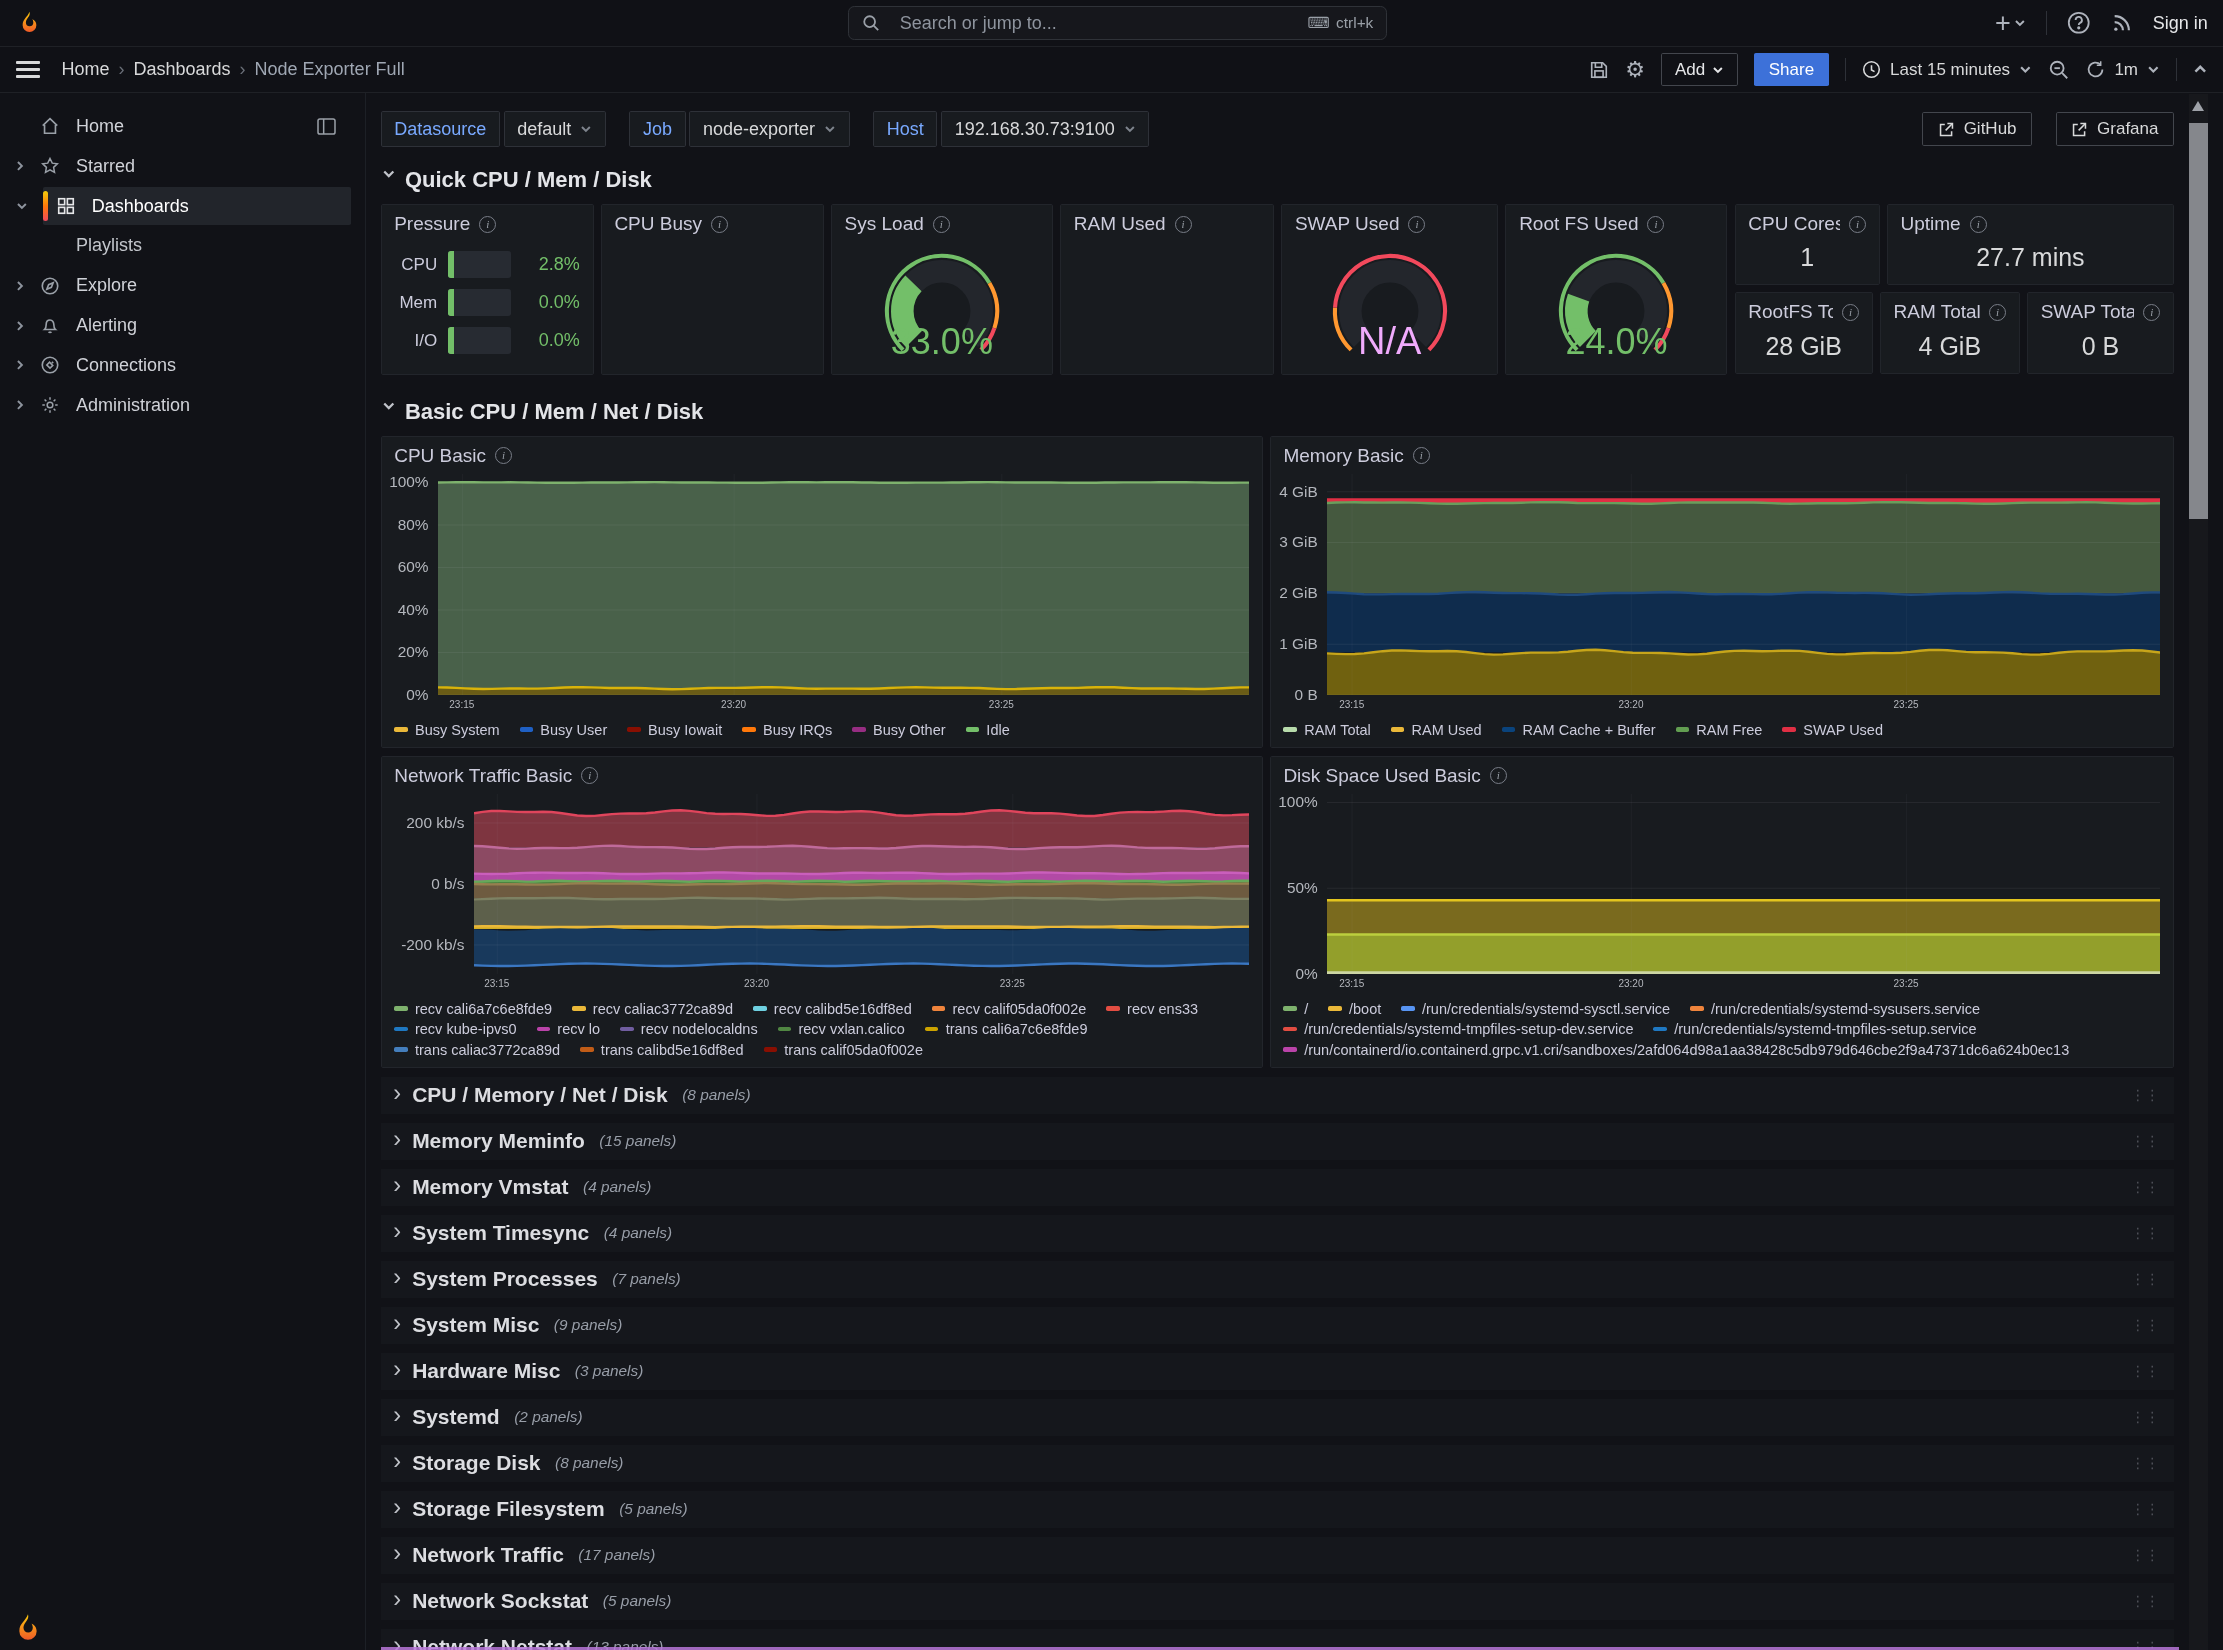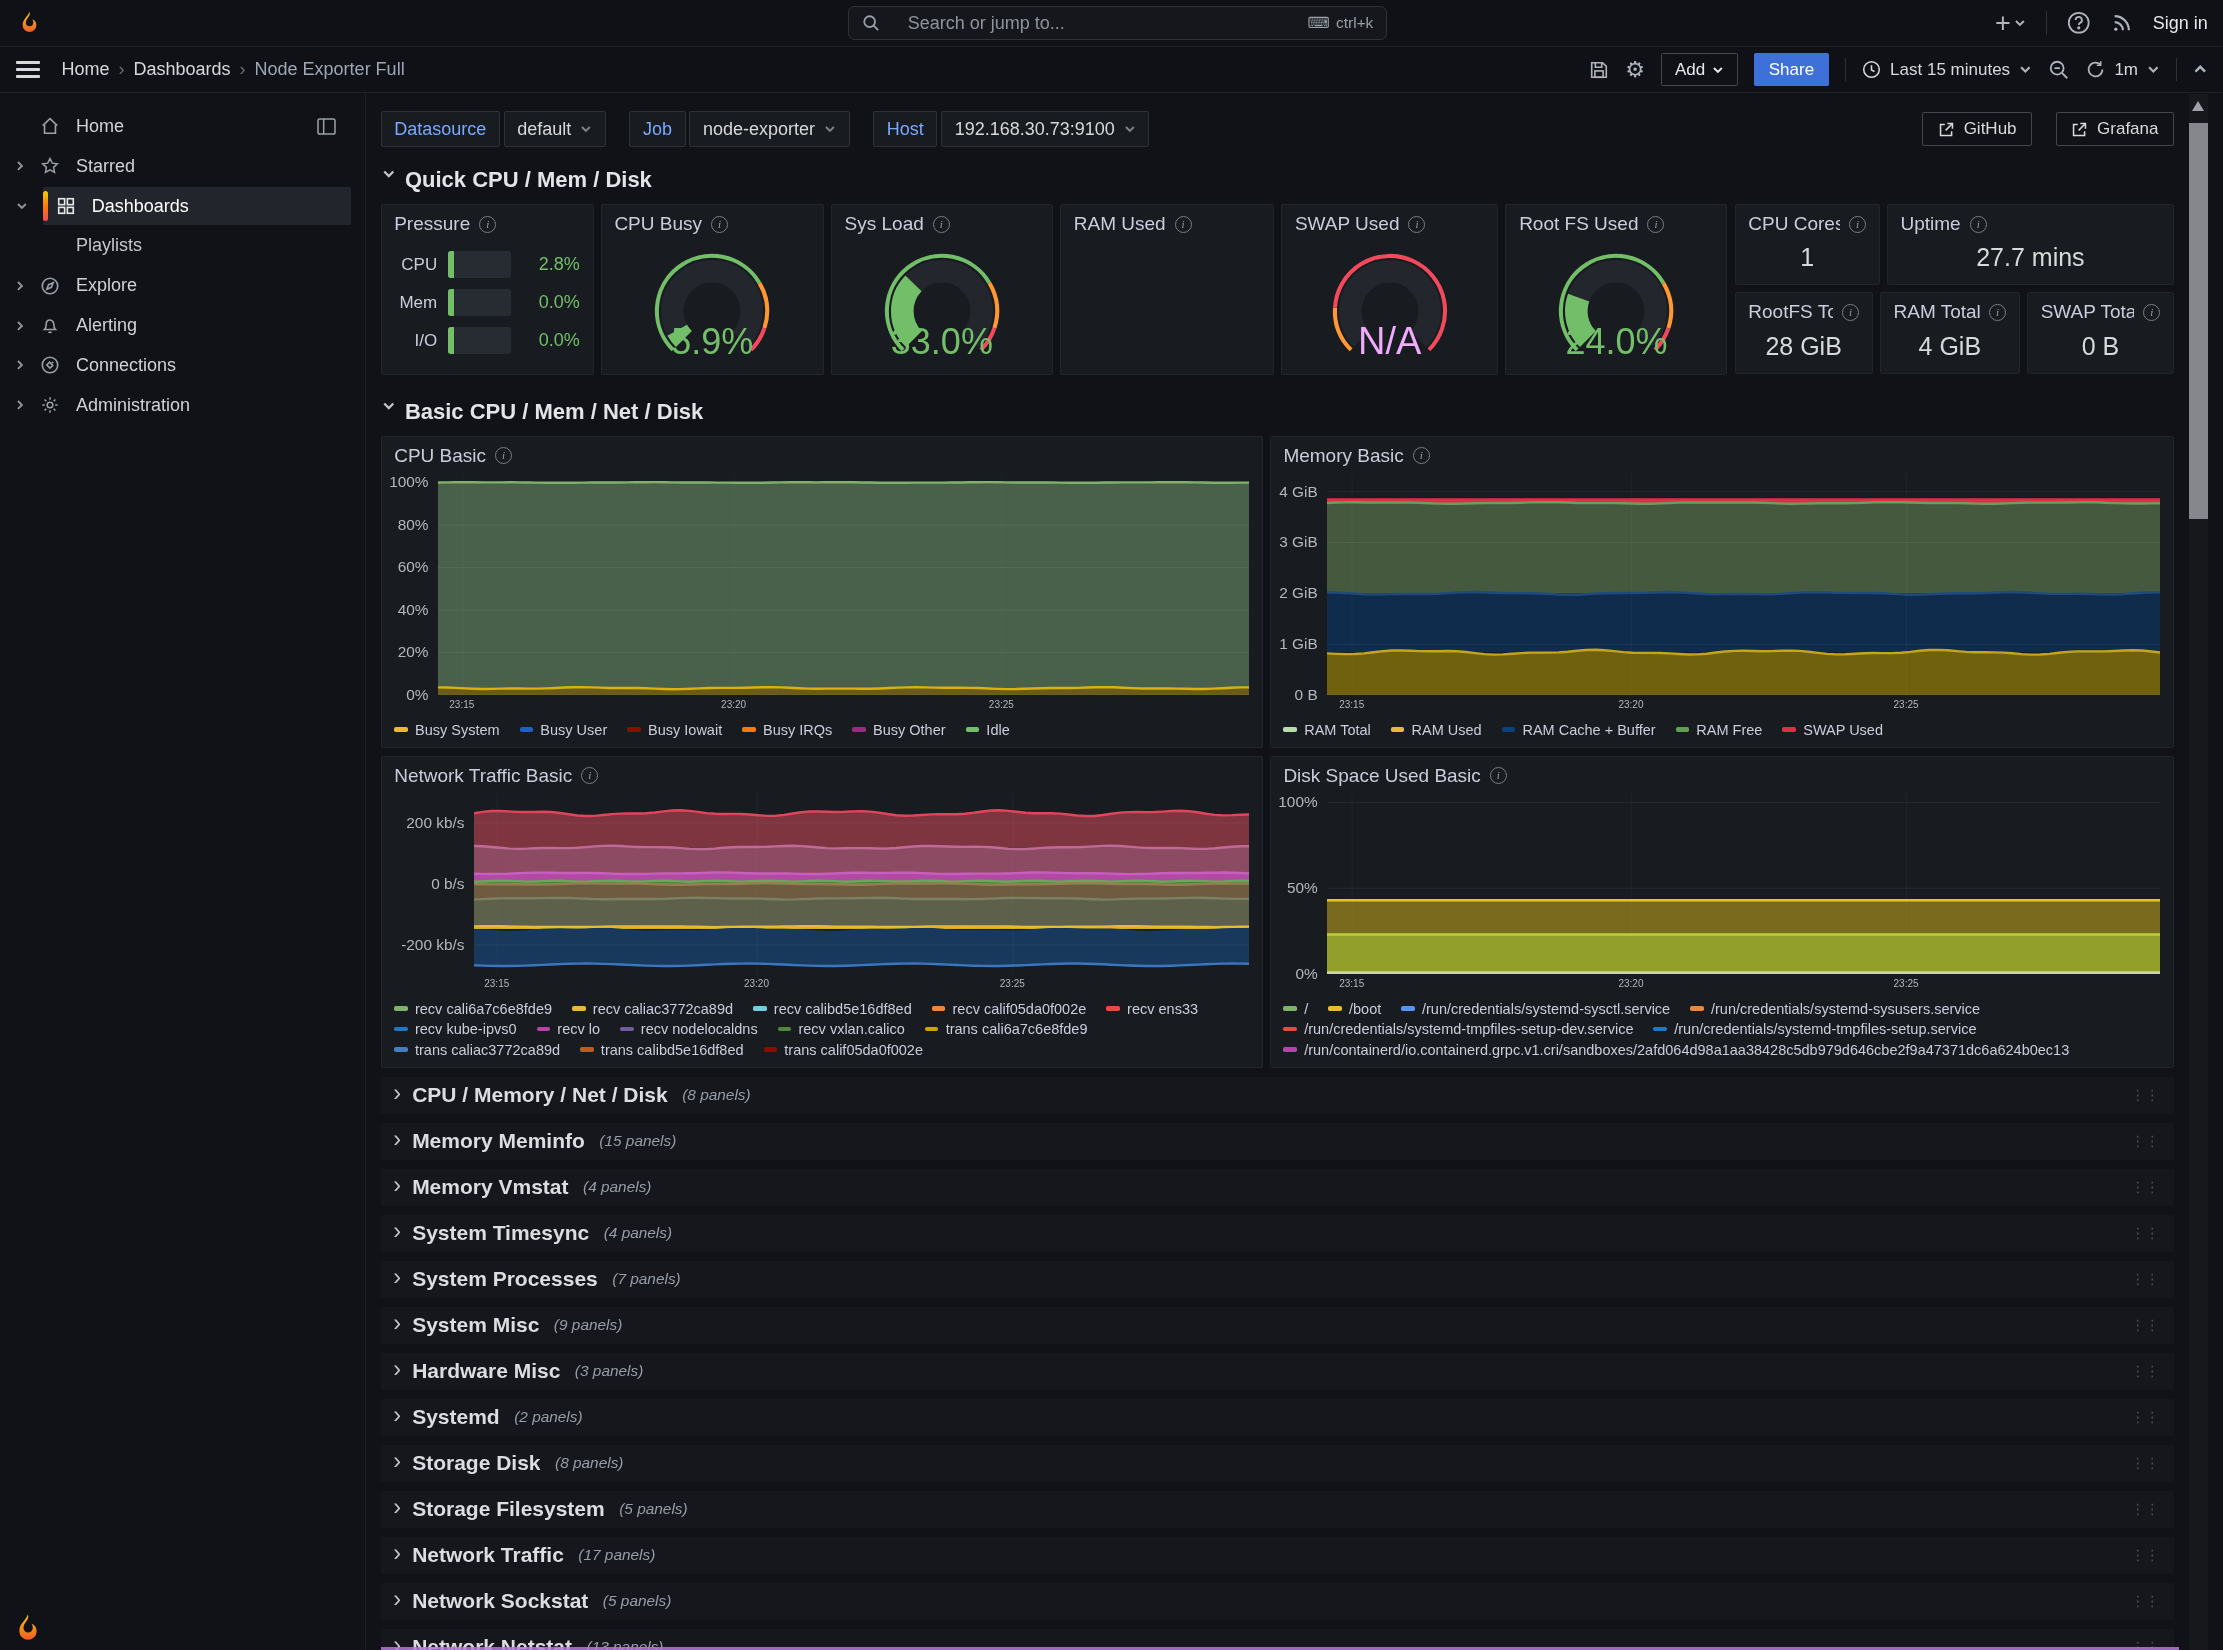--- a/index.html
+++ b/index.html
@@ -7,21 +7,21 @@
     --text:#ccccdc; --dim:#9fa7b3; --green:#73bf69; --blue:#3d71d9; --link:#79a9ff;
   }
   *{box-sizing:border-box}
   html,body{margin:0;padding:0;width:2224px;height:1650px;overflow:hidden;
     background:var(--bg);color:var(--text);font-family:"Liberation Sans",sans-serif;position:relative}
   svg{display:block}
   
   .topbar{height:47px;display:flex;align-items:center;padding:0 16.3px;border-bottom:0.9px solid var(--border);position:relative;background:#101116}
   .logo{width:27px;height:27px;flex:0 0 auto}
   .searchbox{position:absolute;left:848px;top:6.3px;width:539px;height:34px;background:#16171c;
-    border:0.9px solid #2f3238;border-radius:6.3px;display:flex;align-items:center;padding:0 12.7px;gap:26px}
+    border:0.9px solid #2f3238;border-radius:6.3px;display:flex;align-items:center;padding:0 12.7px;gap:18px}
   .searchbox input{flex:1;background:transparent;border:0;outline:none;color:var(--text);font-size:18px;font-family:"Liberation Sans",sans-serif}
   .searchbox input::placeholder{color:#8e949e}
   .kbd{display:flex;align-items:center;gap:6.3px;color:#9aa0a8;font-size:15.4px}
   .top-right{margin-left:auto;display:flex;align-items:center;gap:20px}
   .icon-btn{color:#aeb3bc;display:flex;align-items:center;gap:3.6px;cursor:pointer}
   .vdiv{width:0.9px;height:23.5px;background:#2e3138}
   .signin{color:#e6e7e9;font-size:18px;font-weight:500}
   
   .navbar{height:46px;display:flex;align-items:center;padding:0 16.3px;border-bottom:0.9px solid var(--border);gap:12.7px;background:#101116}
   .hamburger{width:23.5px;display:flex;flex-direction:column;gap:4.5px;cursor:pointer}
@@ -430,30 +430,20 @@
               </span>
         <span class="pv">0.0%</span>
       </div>
           </div>
         </div>
         <div class="panel">
       <div class="ptitle-row">
             <span class="ptitle">CPU Busy</span>
             <span class="info">i</span>
           </div>
-      <div class="gauge-body">
-            <svg viewBox="0 0 208 134" style="width:188px;height:121px">
-              <path d="M 72.9 103.1 A 44 44 0 1 1 135.1 103.1" stroke="#23262c" stroke-width="25" fill="none"></path>
-              <path d="M 60.9 115.1 A 61 61 0 1 1 156.5 40.9" stroke="#73bf69" stroke-width="4.5" fill="none"></path>
-              <path d="M 156.5 40.9 A 61 61 0 0 1 162.0 90.9" stroke="#ff9830" stroke-width="4.5" fill="none"></path>
-              <path d="M 162.0 90.9 A 61 61 0 0 1 147.1 115.1" stroke="#f2495c" stroke-width="4.5" fill="none"></path>
-              <path d="M 72.9 103.1 A 44 44 0 0 1 65.5 93.4" stroke="#73bf69" stroke-width="25" fill="none"></path>
-            </svg>
-        <div class="gauge-val" style="">5.9%</div>
-      </div>
     </div>
         <div class="panel">
       <div class="ptitle-row">
             <span class="ptitle">Sys Load</span>
             <span class="info">i</span>
           </div>
       <div class="gauge-body">
             <svg viewBox="0 0 208 134" style="width:188px;height:121px">
               <path d="M 72.9 103.1 A 44 44 0 1 1 135.1 103.1" stroke="#23262c" stroke-width="25" fill="none"></path>
               <path d="M 60.9 115.1 A 61 61 0 1 1 156.5 40.9" stroke="#73bf69" stroke-width="4.5" fill="none"></path>

